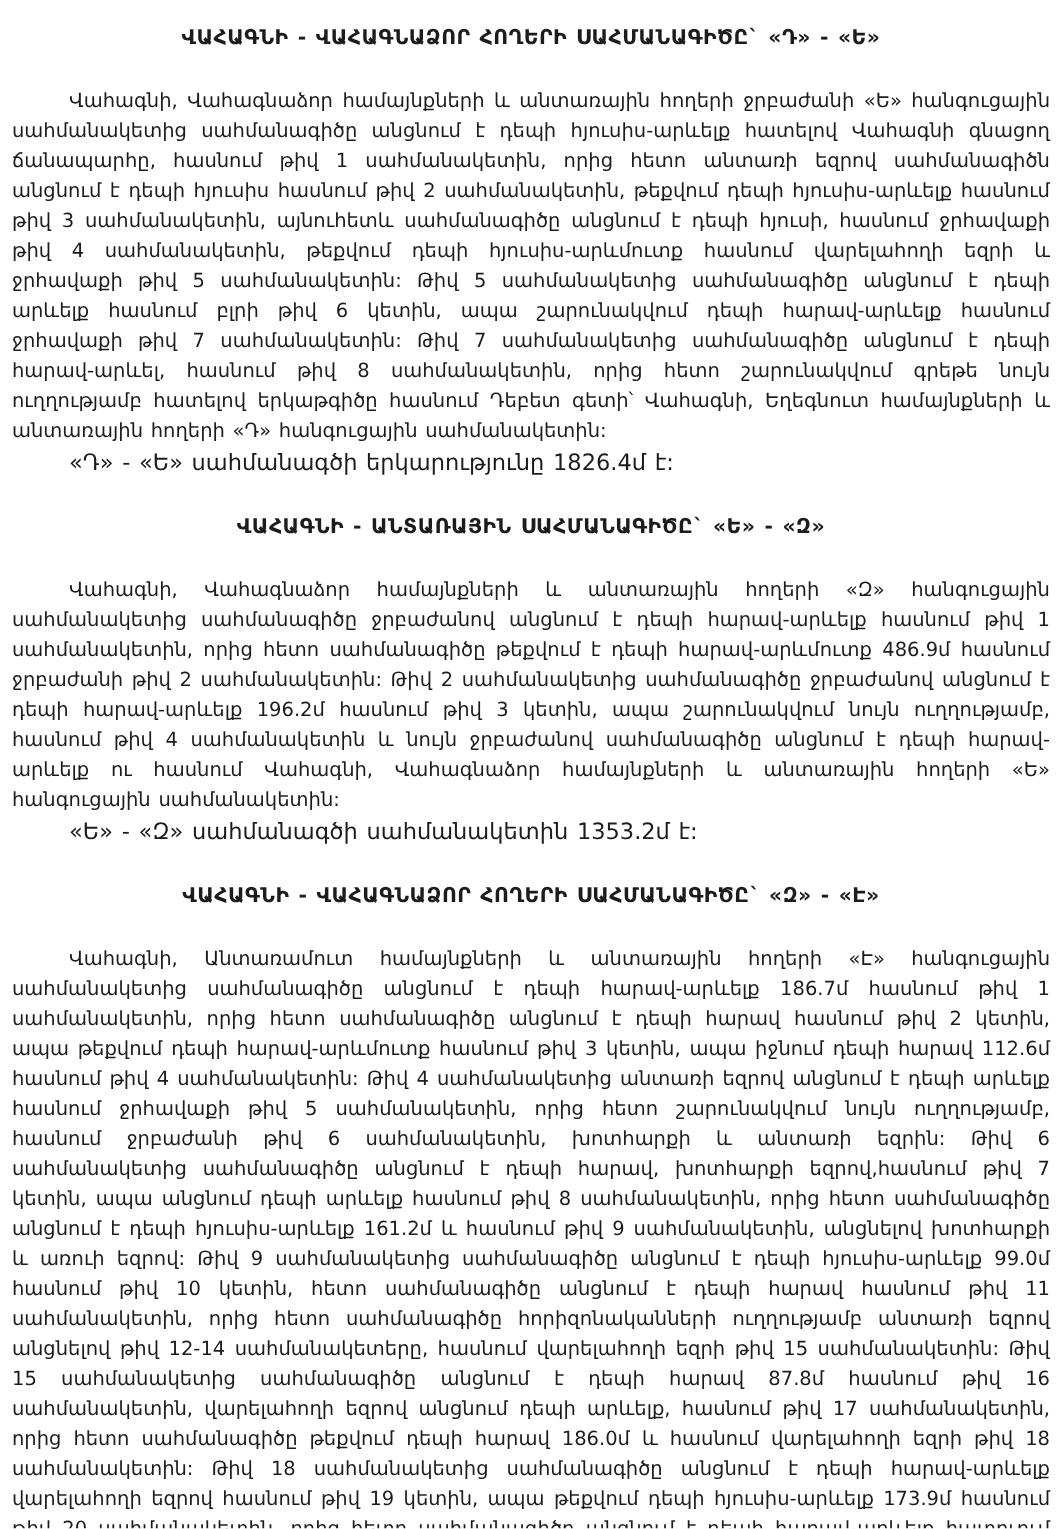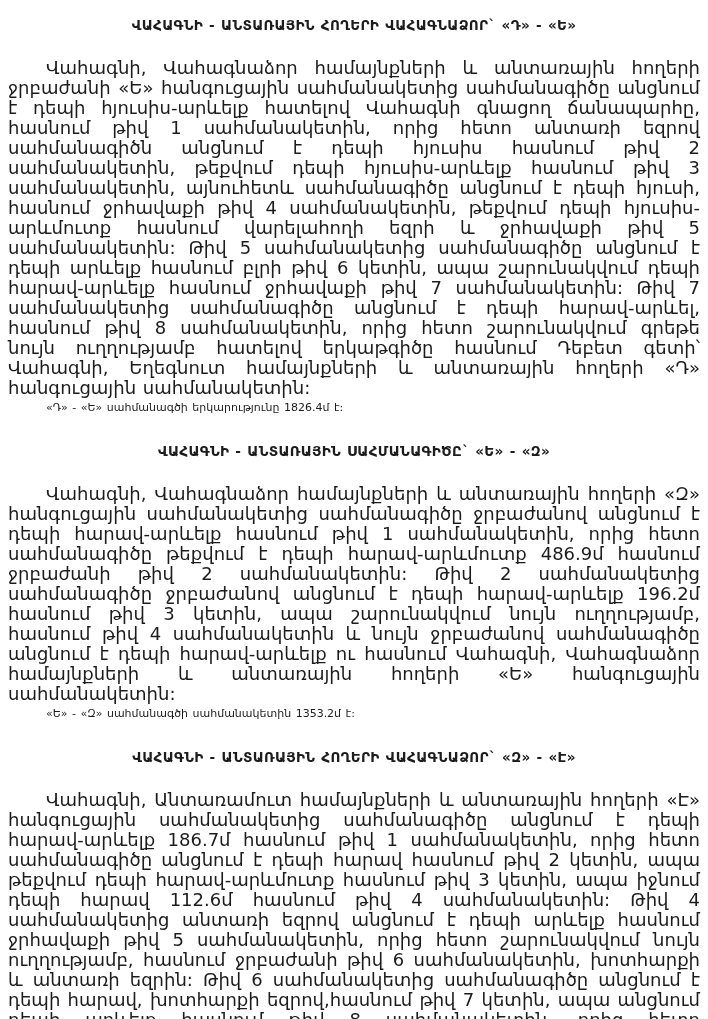--- a/index.html
+++ b/index.html
@@ -28,50 +28,50 @@
     text-align: center;
     letter-spacing: 0.3px;
     margin: 0 0 24px 0;
     line-height: 18px;
     word-spacing: 1px;
   }
   .section + .section .section-heading {
     margin-top: 24px;
   }
   .body-para {
-    font-size: 18px;
+    font-size: 13px;
     line-height: 20px;
     text-align: justify;
     text-indent: 38px;
     margin: 0;
     word-spacing: 1px;
   }
   .length-note {
-    font-size: 11px;
+    font-size: 15px;
     line-height: 20px;
     text-indent: 38px;
     margin: 0;
     word-spacing: 1px;
   }
 </style>
 </head>
 <body>
 
 <div class="page">
 
   <div class="section">
-    <h2 class="section-heading">ՎԱՀԱԳՆԻ - ԱՆՏԱՌԱՅԻՆ ՀՈՂԵՐԻ ՎԱՀԱԳՆԱՁՈՐ` «Դ» - «Ե»</h2>
+    <h2 class="section-heading">ՎԱՀԱԳՆԻ - ՎԱՀԱԳՆԱՁՈՐ ՀՈՂԵՐԻ ՍԱՀՄԱՆԱԳԻԾԸ` «Դ» - «Ե»</h2>
     <p class="body-para">Վահագնի, Վահագնաձոր համայնքների և անտառային հողերի ջրբաժանի «Ե» հանգուցային սահմանակետից սահմանագիծը անցնում է դեպի հյուսիս-արևելք հատելով Վահագնի գնացող ճանապարհը, հասնում թիվ 1 սահմանակետին, որից հետո անտառի եզրով սահմանագիծն անցնում է դեպի հյուսիս հասնում թիվ 2 սահմանակետին, թեքվում դեպի հյուսիս-արևելք հասնում թիվ 3 սահմանակետին, այնուհետև սահմանագիծը անցնում է դեպի հյուսի, հասնում ջրհավաքի թիվ 4 սահմանակետին, թեքվում դեպի հյուսիս-արևմուտք հասնում վարելահողի եզրի և ջրհավաքի թիվ 5 սահմանակետին: Թիվ 5 սահմանակետից սահմանագիծը անցնում է դեպի արևելք հասնում բլրի թիվ 6 կետին, ապա շարունակվում դեպի հարավ-արևելք հասնում ջրհավաքի թիվ 7 սահմանակետին: Թիվ 7 սահմանակետից սահմանագիծը անցնում է դեպի հարավ-արևել, հասնում թիվ 8 սահմանակետին, որից հետո շարունակվում գրեթե նույն ուղղությամբ հատելով երկաթգիծը հասնում Դեբետ գետի՝ Վահագնի, Եղեգնուտ համայնքների և անտառային հողերի «Դ» հանգուցային սահմանակետին:</p>
     <p class="length-note">«Դ» - «Ե» սահմանագծի երկարությունը 1826.4մ է:</p>
   </div>
 
   <div class="section">
     <h2 class="section-heading">ՎԱՀԱԳՆԻ - ԱՆՏԱՌԱՅԻՆ ՍԱՀՄԱՆԱԳԻԾԸ` «Ե» - «Զ»</h2>
     <p class="body-para">Վահագնի, Վահագնաձոր համայնքների և անտառային հողերի «Զ» հանգուցային սահմանակետից սահմանագիծը ջրբաժանով անցնում է դեպի հարավ-արևելք հասնում թիվ 1 սահմանակետին, որից հետո սահմանագիծը թեքվում է դեպի հարավ-արևմուտք 486.9մ հասնում ջրբաժանի թիվ 2 սահմանակետին: Թիվ 2 սահմանակետից սահմանագիծը ջրբաժանով անցնում է դեպի հարավ-արևելք 196.2մ հասնում թիվ 3 կետին, ապա շարունակվում նույն ուղղությամբ, հասնում թիվ 4 սահմանակետին և նույն ջրբաժանով սահմանագիծը անցնում է դեպի հարավ-արևելք ու հասնում Վահագնի, Վահագնաձոր համայնքների և անտառային հողերի «Ե» հանգուցային սահմանակետին:</p>
     <p class="length-note">«Ե» - «Զ» սահմանագծի սահմանակետին 1353.2մ է:</p>
   </div>
 
   <div class="section">
-    <h2 class="section-heading">ՎԱՀԱԳՆԻ - ԱՆՏԱՌԱՅԻՆ ՀՈՂԵՐԻ ՎԱՀԱԳՆԱՁՈՐ` «Զ» - «Է»</h2>
+    <h2 class="section-heading">ՎԱՀԱԳՆԻ - ՎԱՀԱԳՆԱՁՈՐ ՀՈՂԵՐԻ ՍԱՀՄԱՆԱԳԻԾԸ` «Զ» - «Է»</h2>
     <p class="body-para">Վահագնի, Անտառամուտ համայնքների և անտառային հողերի «Է» հանգուցային սահմանակետից սահմանագիծը անցնում է դեպի հարավ-արևելք 186.7մ հասնում թիվ 1 սահմանակետին, որից հետո սահմանագիծը անցնում է դեպի հարավ հասնում թիվ 2 կետին, ապա թեքվում դեպի հարավ-արևմուտք հասնում թիվ 3 կետին, ապա իջնում դեպի հարավ 112.6մ հասնում թիվ 4 սահմանակետին: Թիվ 4 սահմանակետից անտառի եզրով անցնում է դեպի արևելք հասնում ջրհավաքի թիվ 5 սահմանակետին, որից հետո շարունակվում նույն ուղղությամբ, հասնում ջրբաժանի թիվ 6 սահմանակետին, խոտհարքի և անտառի եզրին: Թիվ 6 սահմանակետից սահմանագիծը անցնում է դեպի հարավ, խոտհարքի եզրով,հասնում թիվ 7 կետին, ապա անցնում դեպի արևելք հասնում թիվ 8 սահմանակետին, որից հետո սահմանագիծը անցնում է դեպի հյուսիս-արևելք 161.2մ և հասնում թիվ 9 սահմանակետին, անցնելով խոտհարքի և առուի եզրով: Թիվ 9 սահմանակետից սահմանագիծը անցնում է դեպի հյուսիս-արևելք 99.0մ հասնում թիվ 10 կետին, հետո սահմանագիծը անցնում է դեպի հարավ հասնում թիվ 11 սահմանակետին, որից հետո սահմանագիծը հորիզոնականների ուղղությամբ անտառի եզրով անցնելով թիվ 12-14 սահմանակետերը, հասնում վարելահողի եզրի թիվ 15 սահմանակետին: Թիվ 15 սահմանակետից սահմանագիծը անցնում է դեպի հարավ 87.8մ հասնում թիվ 16 սահմանակետին, վարելահողի եզրով անցնում դեպի արևելք, հասնում թիվ 17 սահմանակետին, որից հետո սահմանագիծը թեքվում դեպի հարավ 186.0մ և հասնում վարելահողի եզրի թիվ 18 սահմանակետին: Թիվ 18 սահմանակետից սահմանագիծը անցնում է դեպի հարավ-արևելք վարելահողի եզրով հասնում թիվ 19 կետին, ապա թեքվում դեպի հյուսիս-արևելք 173.9մ հասնում թիվ 20 սահմանակետին, որից հետո սահմանագիծը անցնում է դեպի հարավ-արևելք հատուում ճանապարհը, հասնում թիվ 21 սահմանակետին: Թիվ 21 սահմանակետից սահմանագիծը անցնում է դեպի հարավ-</p>
   </div>
 
 </div>
 
 </body></html>

